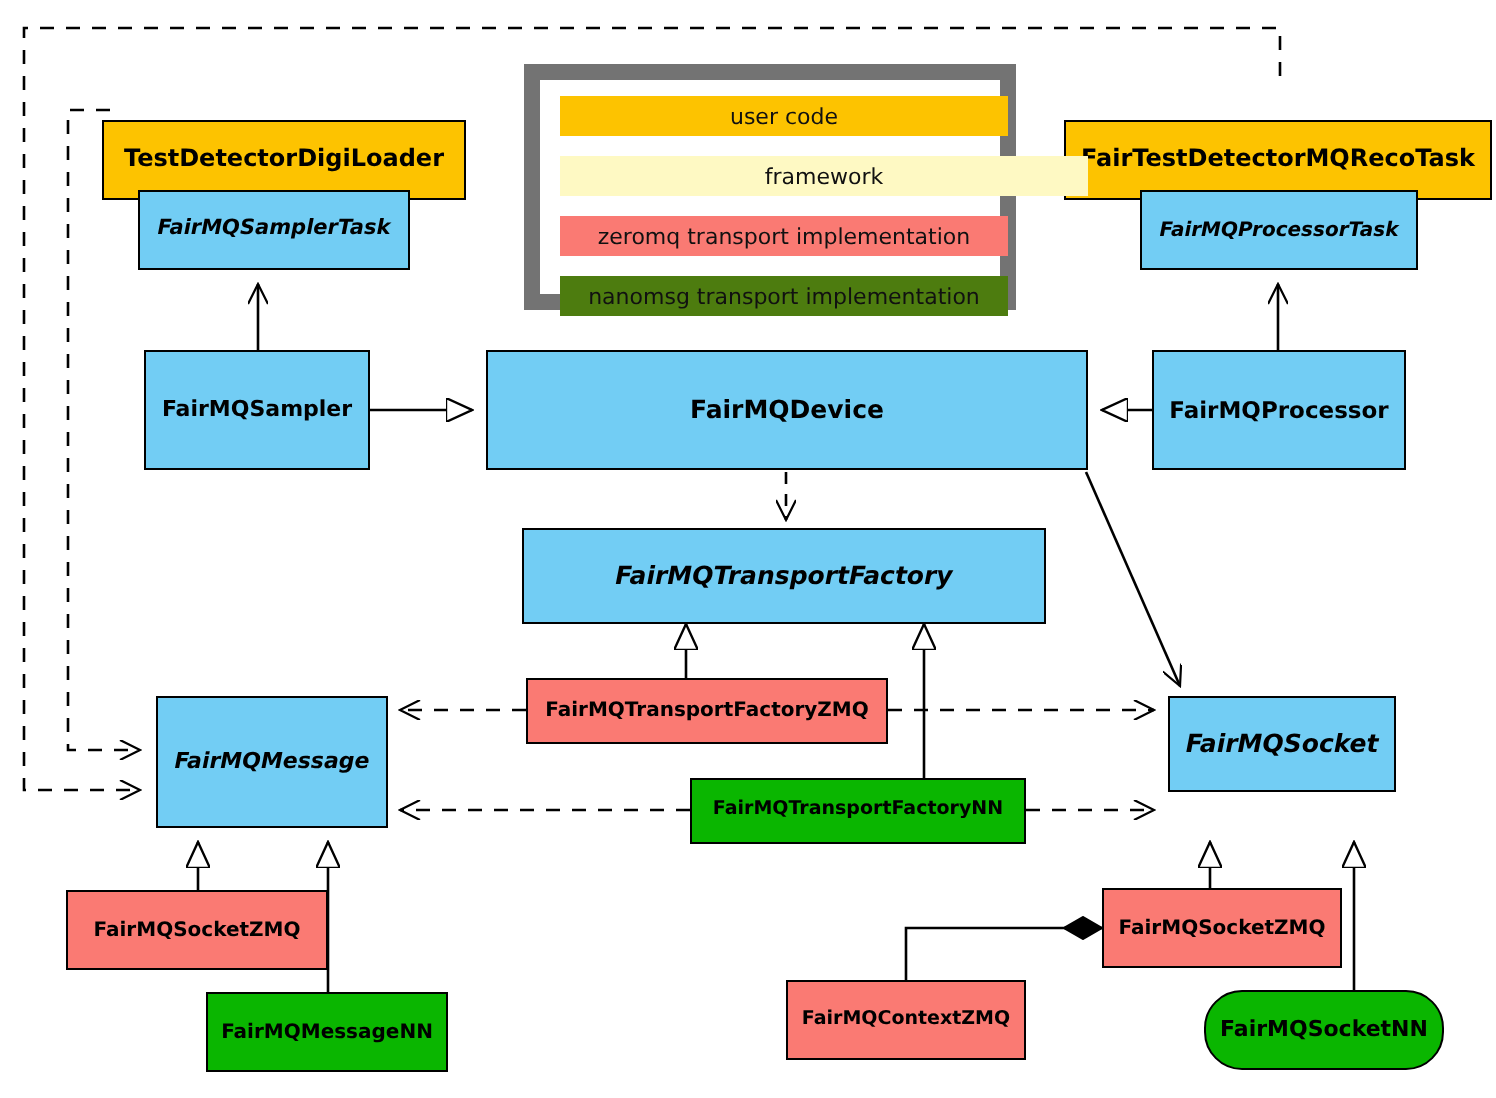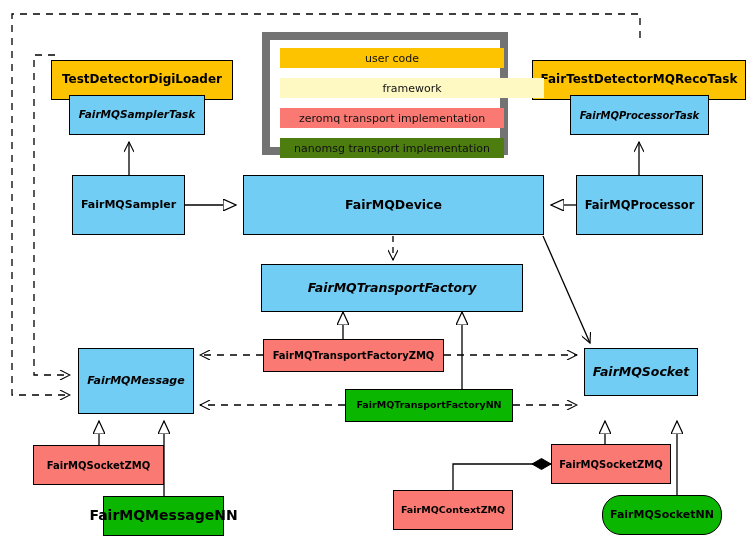--- a/index.html
+++ b/index.html
@@ -139,21 +139,21 @@
 
   <div class="node nm-framework abstract" style="left:584px;top:348px;width:114px;height:48px;">
     <span style="font-size: 12.5px;">FairMQSocket</span>
   </div>
 
   <div class="node nm-zmq concrete" style="left:33px;top:445px;width:131px;height:40px;">
     <span style="font-size: 10px;">FairMQSocketZMQ</span>
   </div>
 
   <div class="node nm-nn concrete" style="left:103px;top:496px;width:121px;height:40px;">
-    <span style="font-size: 14px;">FairMQMessageNN</span>
+    <span style="font-size: 10px;">FairMQMessageNN</span>
   </div>
 
   <div class="node nm-zmq concrete" style="left:551px;top:444px;width:120px;height:40px;">
     <span style="font-size: 10px;">FairMQSocketZMQ</span>
   </div>
 
   <div class="node nm-nn concrete" style="left:602px;top:495px;width:120px;height:40px;border-radius:19px;">
     <span style="font-size: 11px;">FairMQSocketNN</span>
   </div>
 

